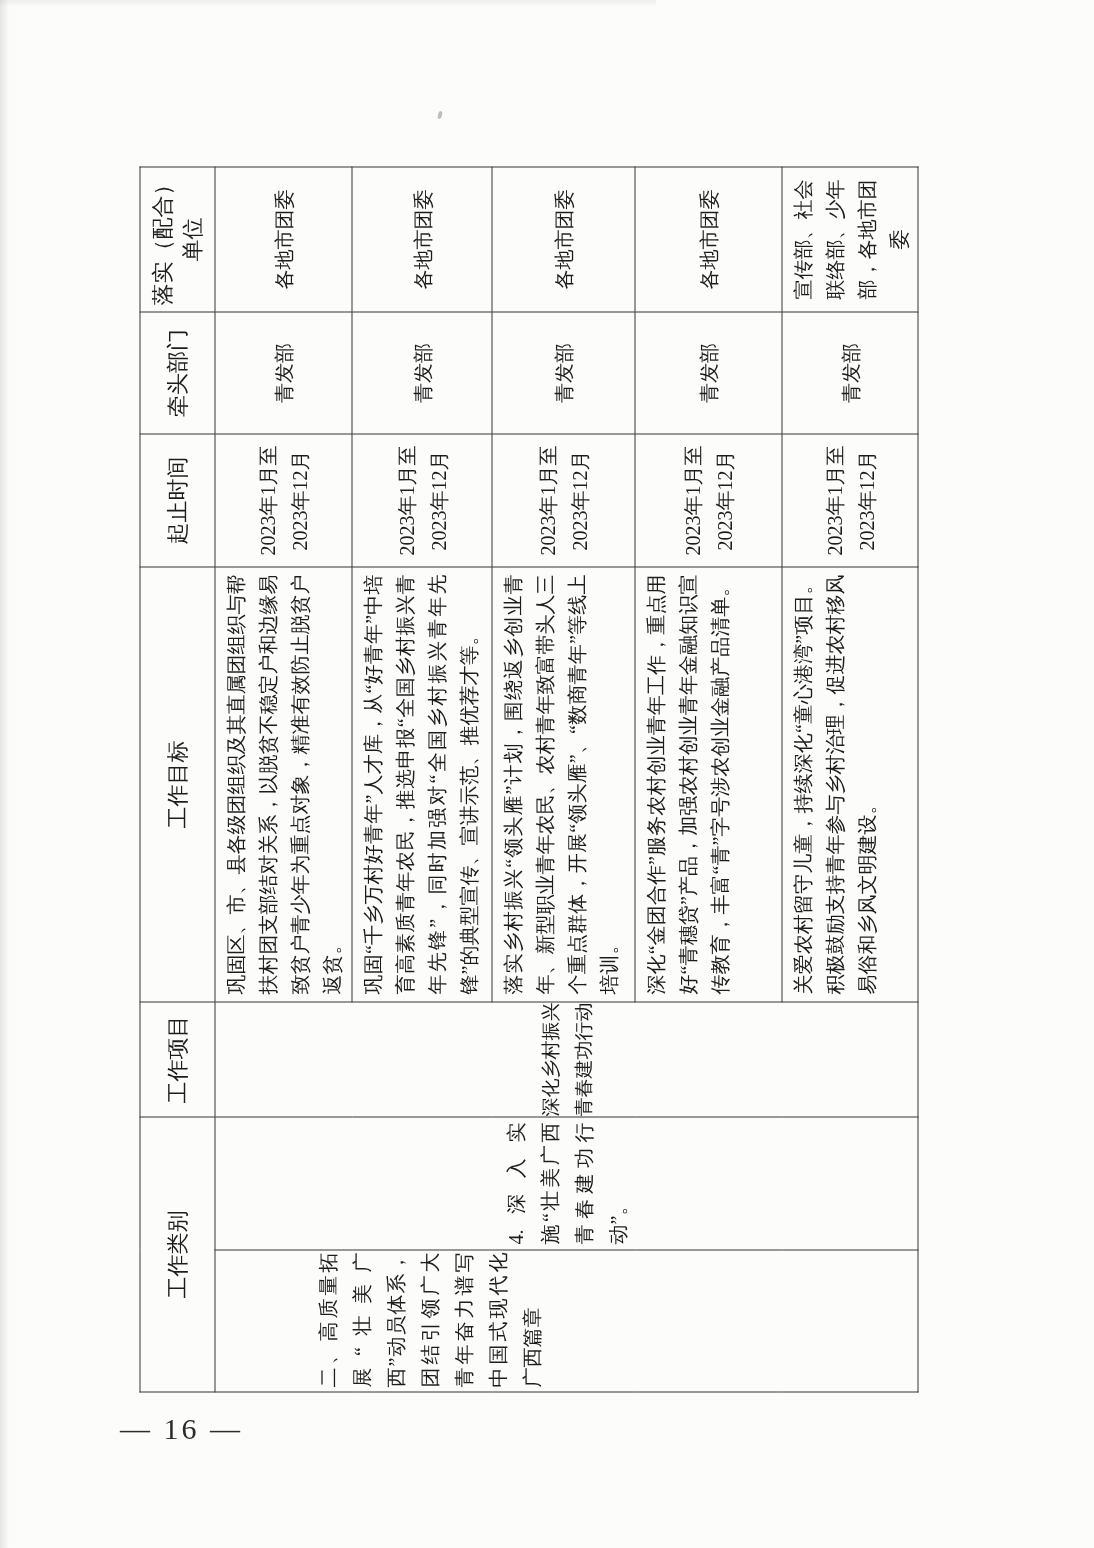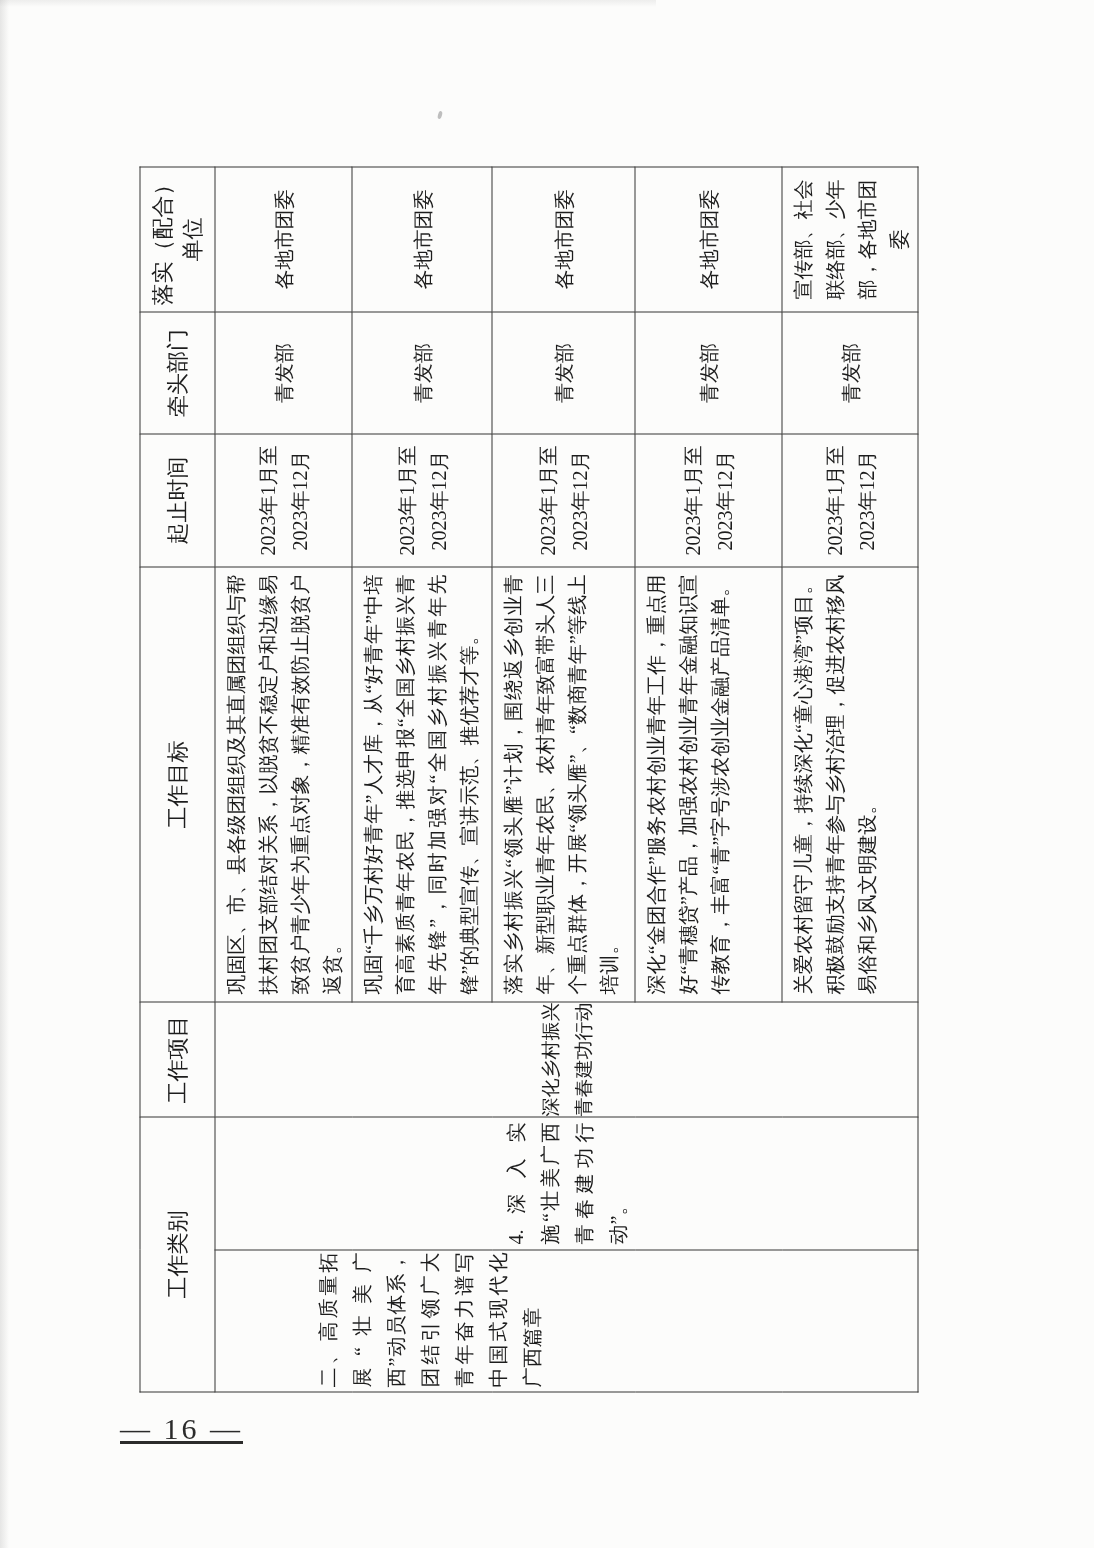--- a/index.html
+++ b/index.html
@@ -64,21 +64,20 @@
   td.cell-time,td.cell-lead,td.cell-unit{
     vertical-align:middle;text-align:center;
     font-size:20px;line-height:32px;
     padding:0 6px;
   }
   .pageno{
     position:absolute;
     left:120px;top:1412px;
     font-size:30px;letter-spacing:3px;
     color:#2b2b2b;
-    text-decoration:underline;
   }
 </style>
 </head>
 <body>
 
 <div class="page">
 
   <div class="edge-left"></div>
   <div class="edge-top"></div>
   <div class="speck"></div>

